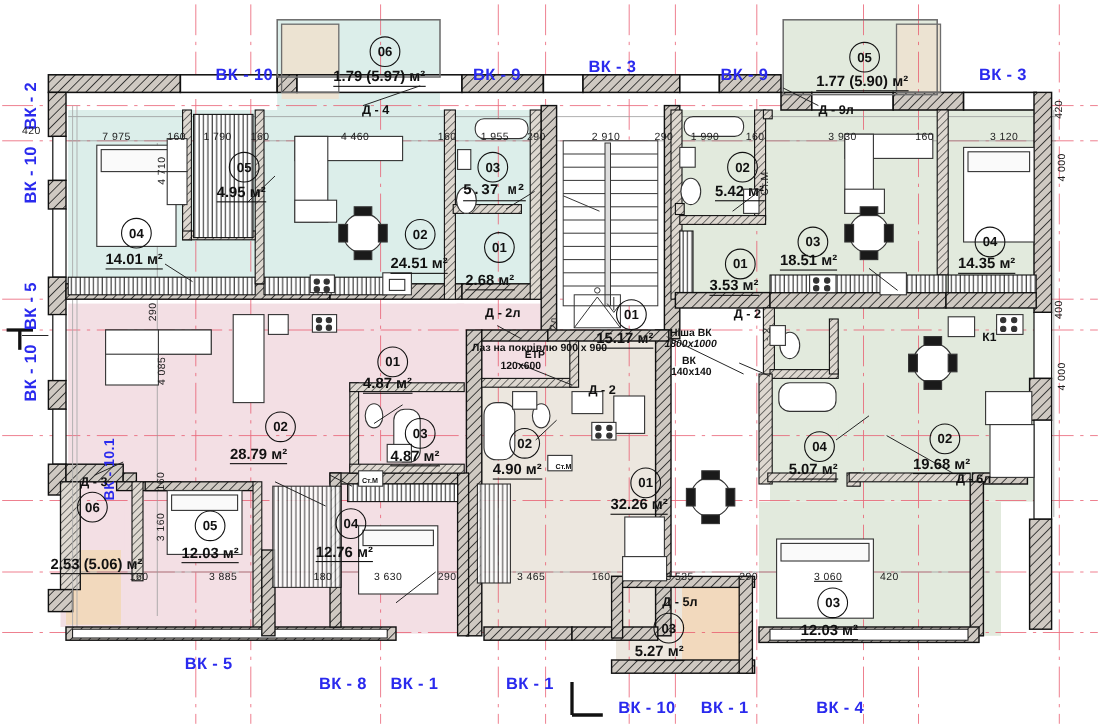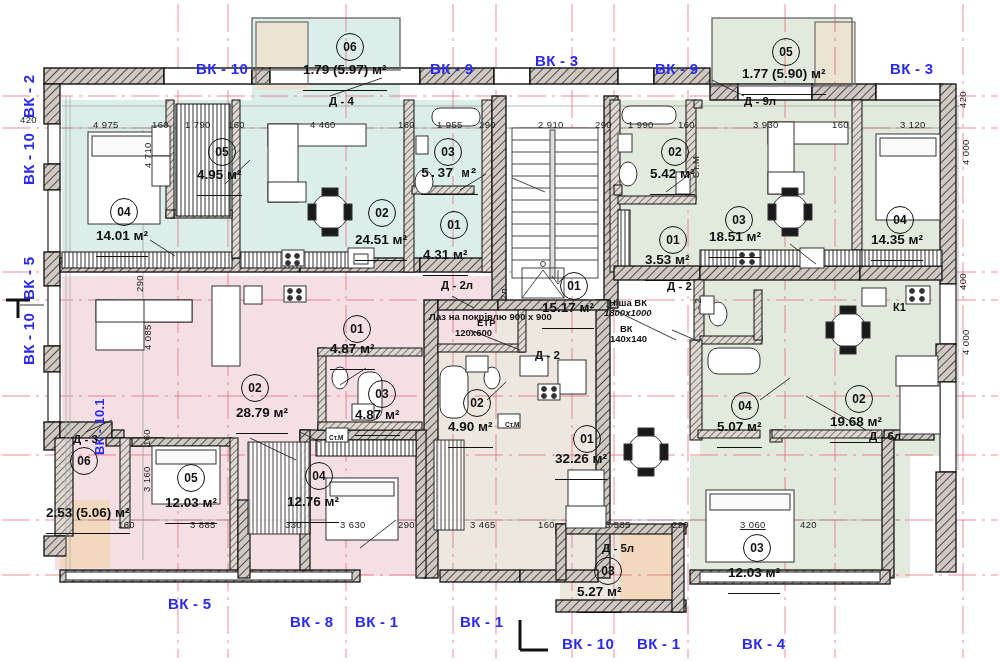--- a/index.html
+++ b/index.html
@@ -7,21 +7,21 @@
   #plan{position:relative;width:1000px;height:662px;background:#ffffff;overflow:hidden;}
   #plan svg{position:absolute;left:0;top:0;}
 
   .lbl{position:absolute;white-space:nowrap;pointer-events:none;}
 
   
   .axis{color:#2a2aee;font-weight:bold;font-size:15px;letter-spacing:.3px;}
   .axis.v{transform-origin:left top;}
 
   
-  .area{color:#111;font-size:13.5px;font-weight:bold;border-bottom:1.3px solid #111;padding-bottom:13px;}
+  .area{color:#111;font-size:13.5px;font-weight:bold;border-bottom:1.3px solid #111;padding-bottom:1px;}
   .dim{color:#222;font-size:9.5px;letter-spacing:.4px;}
   .dim.v{transform-origin:left top;}
   .door{color:#111;font-size:11.5px;font-weight:bold;}
   .note{color:#111;font-size:9.5px;line-height:11px;font-weight:bold;}
   .tiny{color:#111;font-size:6.5px;font-weight:bold;}
   .k1{color:#111;font-size:11px;font-weight:bold;}
 
   .rnum{position:absolute;width:26px;height:26px;border:1.4px solid #111;border-radius:50%;
         color:#111;font-size:12px;font-weight:bold;display:flex;align-items:center;
         justify-content:center;background:transparent;}
@@ -444,37 +444,37 @@
       <div class="lbl area" style="left: 303px; top: 62px;">1.79 (5.97) м²</div>
       <div class="rnum" style="left: 208px; top: 138px;">05</div>
       <div class="lbl area" style="left: 197px; top: 167px;">4.95 м²</div>
       <div class="rnum" style="left: 110px; top: 198px;">04</div>
       <div class="lbl area" style="left: 96px; top: 228px;">14.01 м²</div>
       <div class="rnum" style="left: 368px; top: 199px;">02</div>
       <div class="lbl area" style="left: 355px; top: 232px;">24.51 м²</div>
       <div class="rnum" style="left: 434px; top: 138px;">03</div>
       <div class="lbl area" style="left: 421px; top: 166px; font-family: Liberation Mono, monospace;">5.37 м²</div>
       <div class="rnum" style="left: 440px; top: 211px;">01</div>
-      <div class="lbl area" style="left: 423px; top: 247px;">4.31 м²</div>
+      <div class="lbl area" style="left: 423px; top: 247px;">2.68 м²</div>
       <div class="rnum" style="left: 560px; top: 272px;">01</div>
       <div class="lbl area" style="left: 542px; top: 300px;">15.17 м²</div>
       <div class="rnum" style="left: 661px; top: 138px;">02</div>
       <div class="lbl area" style="left: 650px; top: 166px;">5.42 м²</div>
       <div class="rnum" style="left: 659px; top: 226px;">01</div>
       <div class="lbl area" style="left: 645px; top: 252px;">3.53 м²</div>
       <div class="rnum" style="left: 772px; top: 38px;">05</div>
       <div class="lbl area" style="left: 742px; top: 66px;">1.77 (5.90) м²</div>
       <div class="rnum" style="left: 725px; top: 206px;">03</div>
       <div class="lbl area" style="left: 709px; top: 229px;">18.51 м²</div>
       <div class="rnum" style="left: 886px; top: 206px;">04</div>
       <div class="lbl area" style="left: 871px; top: 232px;">14.35 м²</div>
       <div class="rnum" style="left: 343px; top: 315px;">01</div>
       <div class="lbl area" style="left: 330px; top: 341px;">4.87 м²</div>
       <div class="rnum" style="left: 241px; top: 374px;">02</div>
-      <div class="lbl area" style="left: 236px; top: 405px;">28.79 м²</div>
+      <div class="lbl area" style="left: 209px; top: 405px;">28.79 м²</div>
       <div class="rnum" style="left: 368px; top: 380px;">03</div>
       <div class="lbl area" style="left: 355px; top: 407px;">4.87 м²</div>
       <div class="rnum" style="left: 463px; top: 389px;">02</div>
       <div class="lbl area" style="left: 448px; top: 419px; text-align: right;">4.90 м²</div>
       <div class="rnum" style="left: 573px; top: 425px;">01</div>
       <div class="lbl area" style="left: 555px; top: 451px;">32.26 м²</div>
       <div class="rnum" style="left: 731px; top: 392px;">04</div>
       <div class="lbl area" style="left: 717px; top: 419px;">5.07 м²</div>
       <div class="rnum" style="left: 845px; top: 385px;">02</div>
       <div class="lbl area" style="left: 830px; top: 414px;">19.68 м²</div>
@@ -484,37 +484,37 @@
       <div class="lbl area" style="left: 165px; top: 495px;">12.03 м²</div>
       <div class="rnum" style="left: 305px; top: 462px;">04</div>
       <div class="lbl area" style="left: 287px; top: 494px;">12.76 м²</div>
       <div class="rnum" style="left: 594px; top: 557px;">03</div>
       <div class="lbl area" style="left: 577px; top: 584px;">5.27 м²</div>
       <div class="rnum" style="left: 743px; top: 534px;">03</div>
       <div class="lbl area" style="left: 728px; top: 565px;">12.03 м²</div>
     </div>
 <div id="dims-h">
       <div class="lbl dim" style="left: 20px; top: 114px;">420</div>
-      <div class="lbl dim" style="left: 93px; top: 119px;">4 975</div>
+      <div class="lbl dim" style="left: 93px; top: 119px;">7 975</div>
       <div class="lbl dim" style="left: 152px; top: 119px;">160</div>
       <div class="lbl dim" style="left: 185px; top: 119px;">1 790</div>
       <div class="lbl dim" style="left: 228px; top: 119px;">160</div>
       <div class="lbl dim" style="left: 310px; top: 119px;">4 460</div>
       <div class="lbl dim" style="left: 398px; top: 119px;">160</div>
       <div class="lbl dim" style="left: 437px; top: 119px;">1 955</div>
       <div class="lbl dim" style="left: 479px; top: 119px;">290</div>
       <div class="lbl dim" style="left: 538px; top: 119px;">2 910</div>
       <div class="lbl dim" style="left: 595px; top: 119px;">290</div>
       <div class="lbl dim" style="left: 628px; top: 119px;">1 990</div>
       <div class="lbl dim" style="left: 678px; top: 119px;">160</div>
       <div class="lbl dim" style="left: 753px; top: 119px;">3 930</div>
       <div class="lbl dim" style="left: 832px; top: 119px;">160</div>
       <div class="lbl dim" style="left: 900px; top: 119px;">3 120</div>
       <div class="lbl dim" style="left: 190px; top: 519px;">3 885</div>
-      <div class="lbl dim" style="left: 285px; top: 519px;">330</div>
+      <div class="lbl dim" style="left: 285px; top: 519px;">180</div>
       <div class="lbl dim" style="left: 340px; top: 519px;">3 630</div>
       <div class="lbl dim" style="left: 398px; top: 519px;">290</div>
       <div class="lbl dim" style="left: 470px; top: 519px;">3 465</div>
       <div class="lbl dim" style="left: 538px; top: 519px;">160</div>
       <div class="lbl dim" style="left: 605px; top: 519px;">3 535</div>
       <div class="lbl dim" style="left: 672px; top: 519px;">290</div>
       <div class="lbl dim" style="left: 740px; top: 519px; text-decoration: underline;">3 060</div>
       <div class="lbl dim" style="left: 800px; top: 519px;">420</div>
       <div class="lbl dim" style="left: 118px; top: 519px;">160</div>
     </div>

